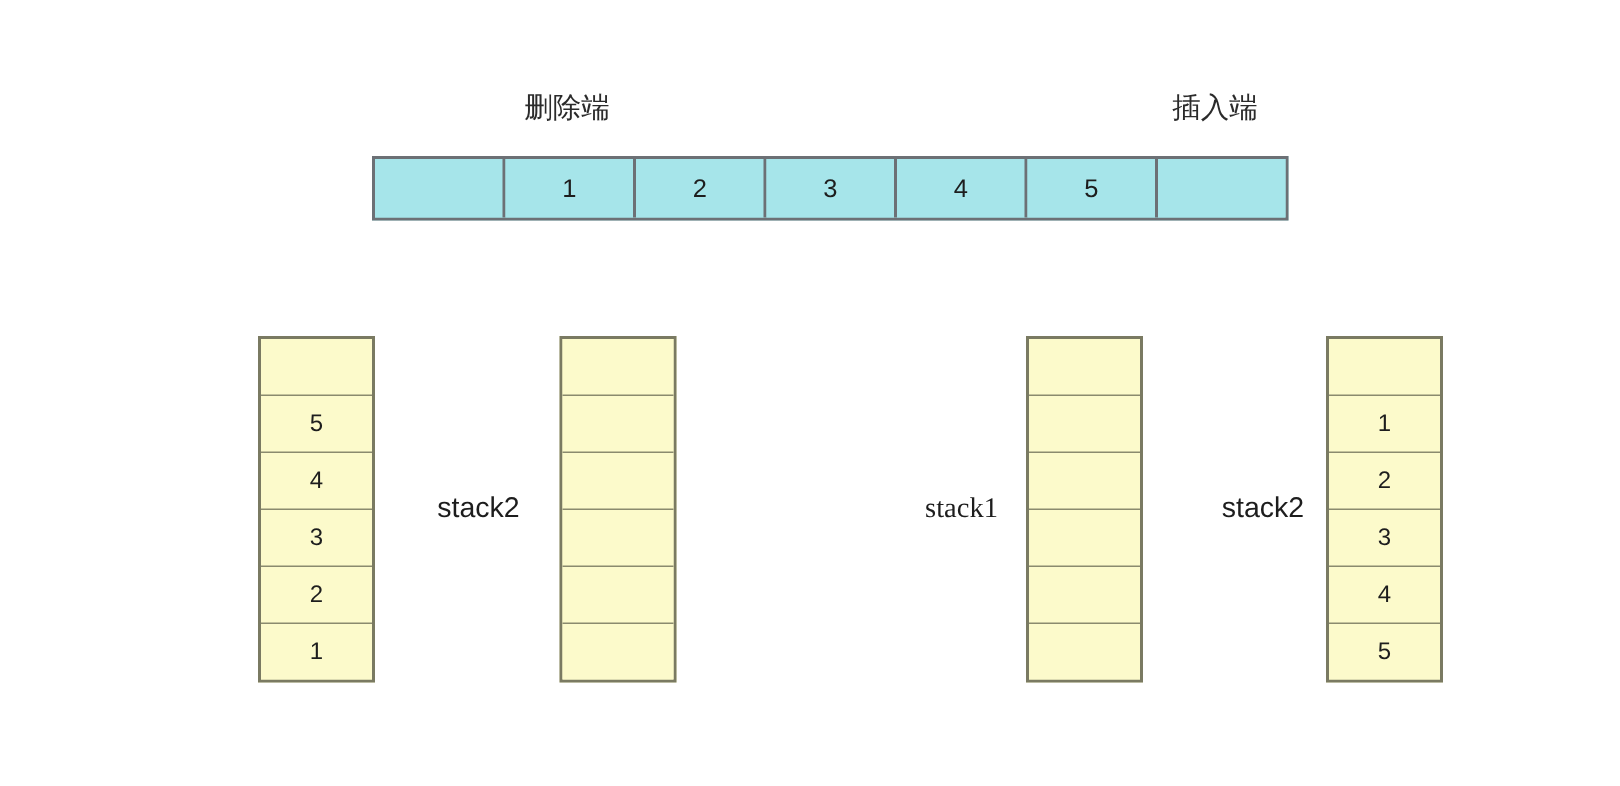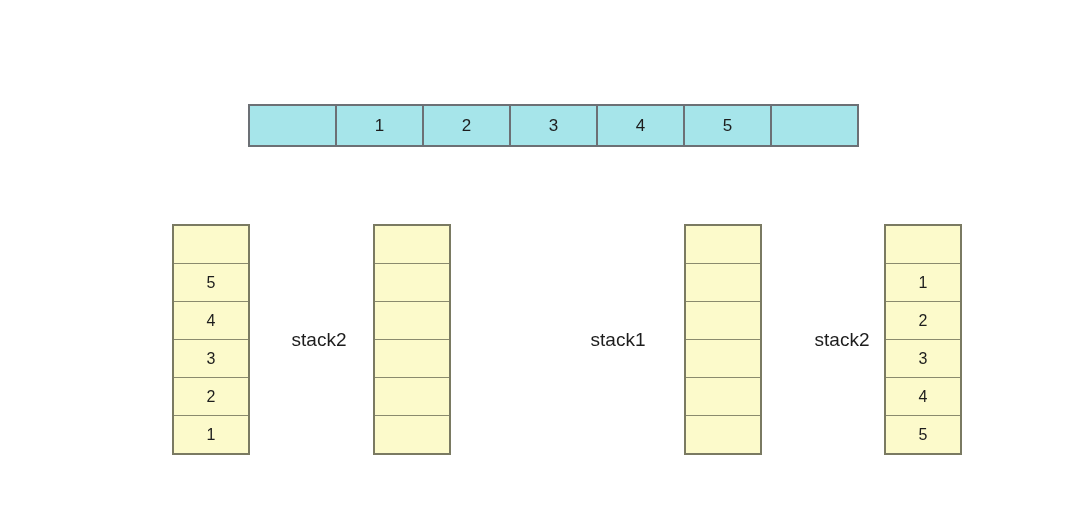--- a/index.html
+++ b/index.html
@@ -111,20 +111,24 @@
     text-align: center;
     transform: translate(-50%, -50%);
   }
   .stack-label .l2 { display: block; }
 </style>
 </head>
 <body>
 
 <div id="canvas">
 
+  <div class="queue-labels">
+    <div class="queue-label del">删除端</div>
+    <div class="queue-label ins">插入端</div>
+  </div>
 
   <div class="queue">
     <div class="queue-cell"></div>
     <div class="queue-cell">1</div>
     <div class="queue-cell">2</div>
     <div class="queue-cell">3</div>
     <div class="queue-cell">4</div>
     <div class="queue-cell">5</div>
     <div class="queue-cell"></div>
   </div>
@@ -145,21 +149,21 @@
     </div>
     <div class="stack" style="left:373px;">
       <div class="stack-cell"></div>
       <div class="stack-cell"></div>
       <div class="stack-cell"></div>
       <div class="stack-cell"></div>
       <div class="stack-cell"></div>
       <div class="stack-cell"></div>
     </div>
 
-    <div class="stack-label" style="left:618px; top:115px;">
+    <div class="stack-label" style="left:641px; top:115px;font-family:Liberation Serif, serif;">
       <span class="l1">stack1</span>
     </div>
     <div class="stack" style="left:684px;">
       <div class="stack-cell"></div>
       <div class="stack-cell"></div>
       <div class="stack-cell"></div>
       <div class="stack-cell"></div>
       <div class="stack-cell"></div>
       <div class="stack-cell"></div>
     </div>

